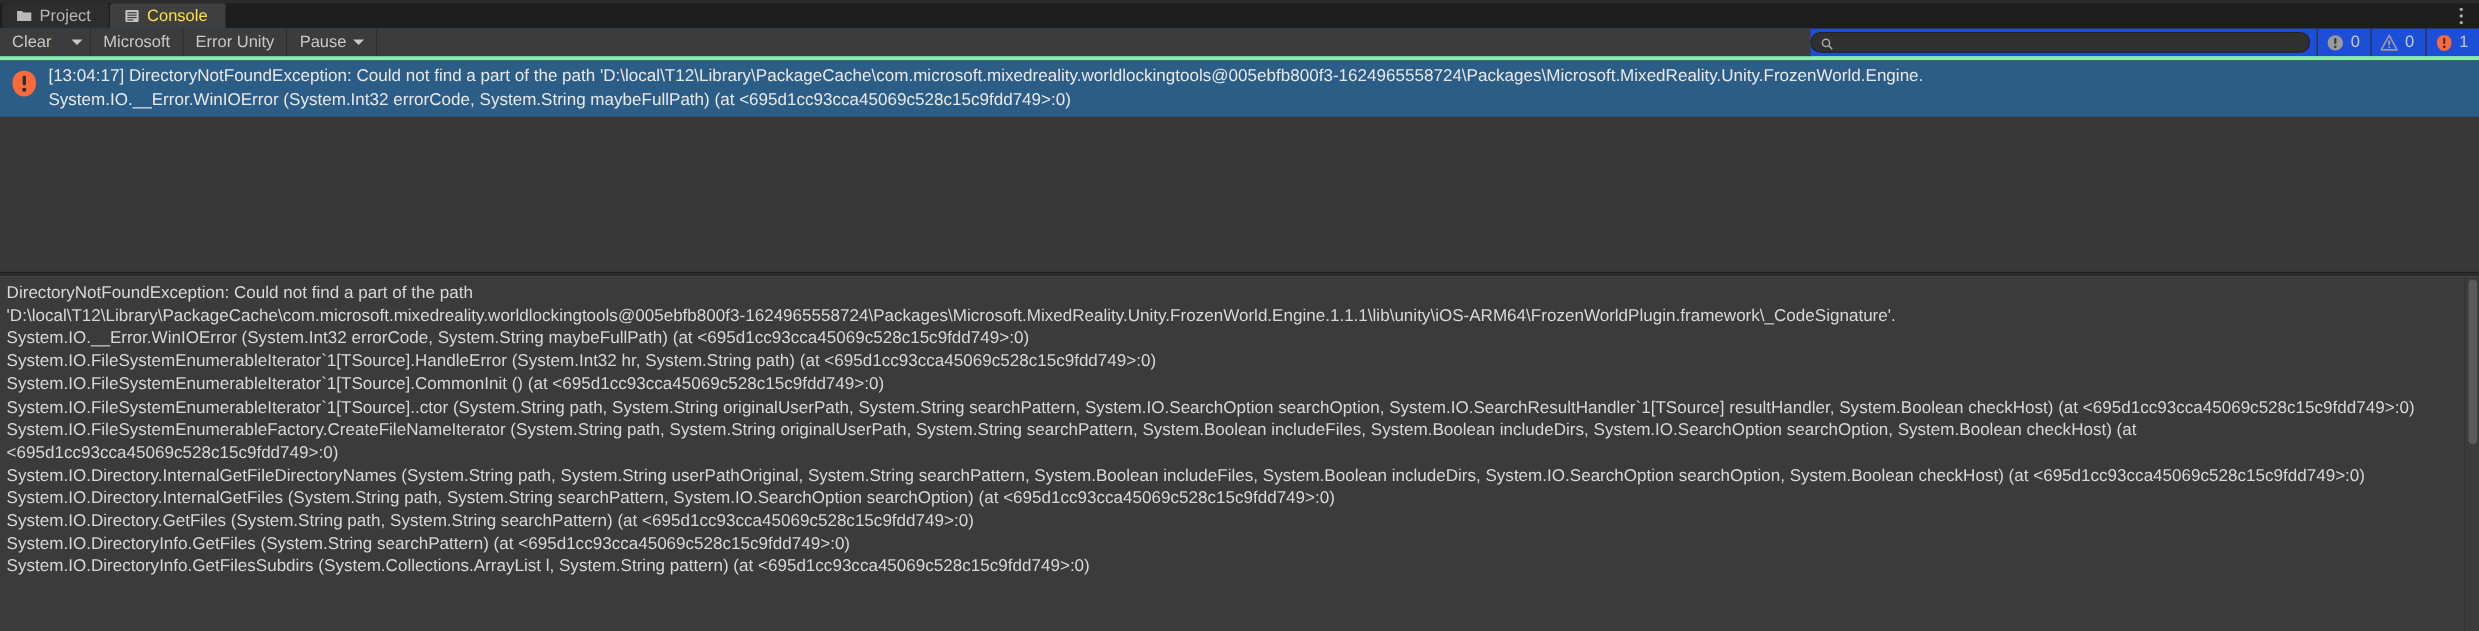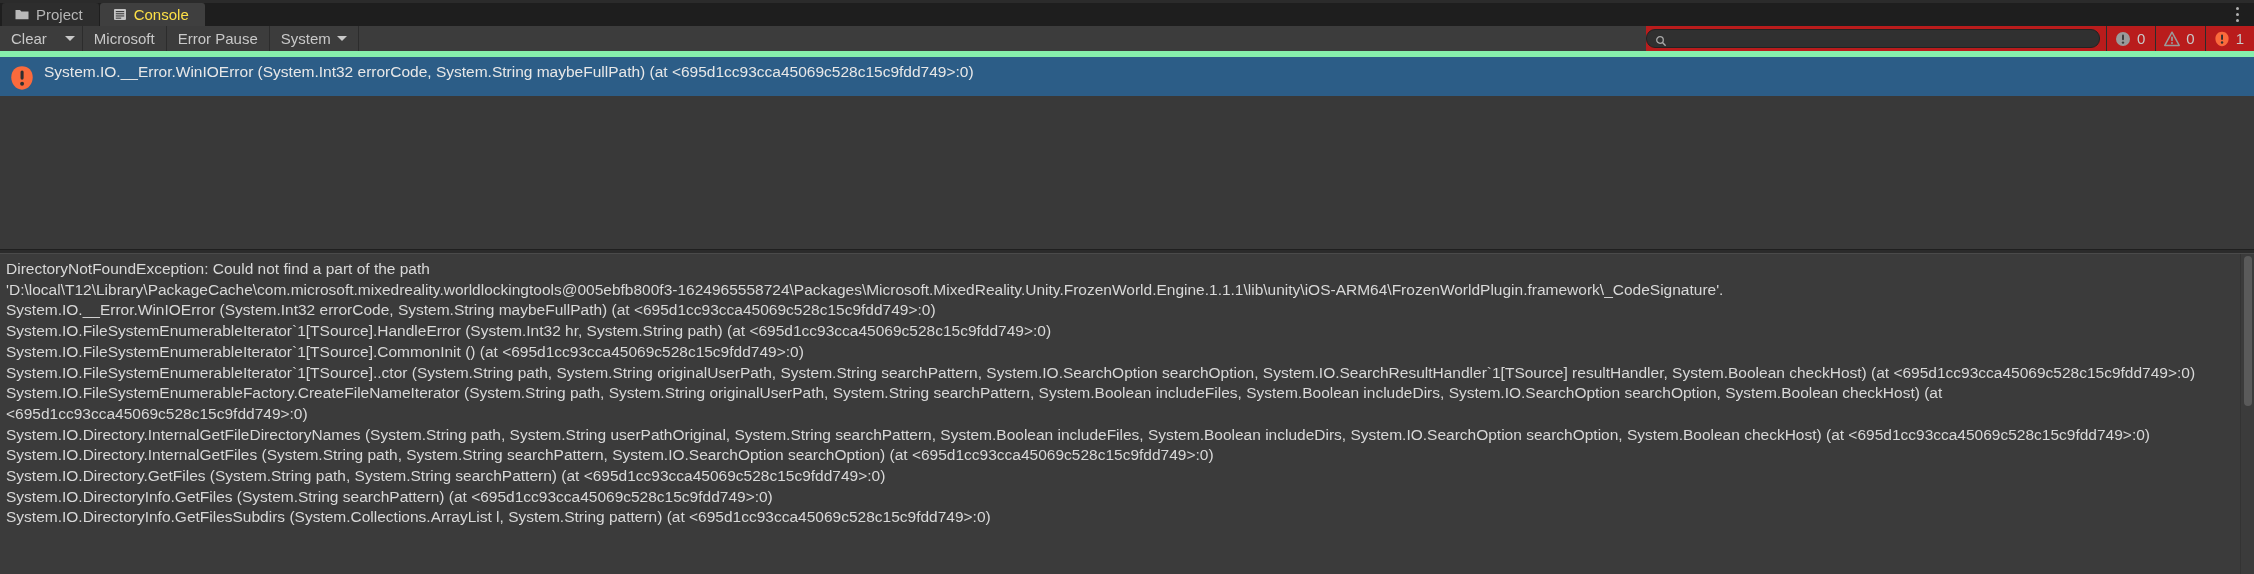--- a/index.html
+++ b/index.html
@@ -82,22 +82,22 @@
   .kebab i {
     width: 3px; height: 3px;
     background: #b0b0b0;
     border-radius: 50%;
     display: block;
   }
 
   
   .toolbar {
     height: 25px;
-    background: #b91c1c;
-    border-bottom: 6px solid #86efac;
+    background: #1d4ed8;
+    border-bottom: 4px solid #86efac;
     display: flex;
     align-items: stretch;
     flex: 0 0 auto;
     position: relative;
   }
   .tb-btn {
     display: flex;
     align-items: center;
     padding: 0 11px;
     font-size: 15px;
@@ -288,25 +288,25 @@
 
     <div class="tb-btn caret-only nopad">
       <span class="caret"></span>
     </div>
 
     <div class="tb-btn">
       <span>Microsoft</span>
     </div>
 
     <div class="tb-btn">
-      <span>Error Pause</span>
+      <span>Error Unity</span>
     </div>
 
     <div class="tb-btn">
-      <span>System</span>
+      <span>Pause</span>
       <span class="caret"></span>
     </div>
 
     <div class="tb-spacer"></div>
 
     <div class="search-wrap">
       <span class="search-icon">
         <svg class="search-icon" viewBox="0 0 12 12" xmlns="http://www.w3.org/2000/svg">
           <circle cx="5" cy="5" r="3.3" fill="none" stroke="#a8a8a8" stroke-width="1.3"></circle>
           <line x1="7.5" y1="7.5" x2="10.6" y2="10.8" stroke="#a8a8a8" stroke-width="1.4"></line>
@@ -347,20 +347,21 @@
 
     <div class="logrow selected">
       <div class="logrow-icon">
         <svg width="26" height="26" viewBox="0 0 16 16" xmlns="http://www.w3.org/2000/svg">
           <path d="M8 0.8 C11.9 0.8 14.6 3.6 14.6 7.6 C14.6 11.6 11.9 15.2 8 15.2 C4.1 15.2 1.4 11.6 1.4 7.6 C1.4 3.6 4.1 0.8 8 0.8 Z" fill="#fa6a3c"></path>
           <rect x="7.1" y="3.4" width="1.9" height="5.6" rx="0.95" fill="#2f2f2f"></rect>
           <circle cx="8.05" cy="11.5" r="1.2" fill="#2f2f2f"></circle>
         </svg>
       </div>
       <div class="logrow-text">
+        <div>[13:04:17] DirectoryNotFoundException: Could not find a part of the path 'D:\local\T12\Library\PackageCache\com.microsoft.mixedreality.worldlockingtools@005ebfb800f3-1624965558724\Packages\Microsoft.MixedReality.Unity.FrozenWorld.Engine.</div>
         <div>System.IO.__Error.WinIOError (System.Int32 errorCode, System.String maybeFullPath) (at &lt;695d1cc93cca45069c528c15c9fdd749&gt;:0)</div>
       </div>
     </div>
   </div>
 
   <div class="splitter"></div>
 
   <div class="detail">
     <div class="detail-text" id="detail-text"><div class="detail-line">DirectoryNotFoundException: Could not find a part of the path</div><div class="detail-line">'D:\local\T12\Library\PackageCache\com.microsoft.mixedreality.worldlockingtools@005ebfb800f3-1624965558724\Packages\Microsoft.MixedReality.Unity.FrozenWorld.Engine.1.1.1\lib\unity\iOS-ARM64\FrozenWorldPlugin.framework\_CodeSignature'.</div><div class="detail-line">System.IO.__Error.WinIOError (System.Int32 errorCode, System.String maybeFullPath) (at &lt;695d1cc93cca45069c528c15c9fdd749&gt;:0)</div><div class="detail-line">System.IO.FileSystemEnumerableIterator`1[TSource].HandleError (System.Int32 hr, System.String path) (at &lt;695d1cc93cca45069c528c15c9fdd749&gt;:0)</div><div class="detail-line">System.IO.FileSystemEnumerableIterator`1[TSource].CommonInit () (at &lt;695d1cc93cca45069c528c15c9fdd749&gt;:0)</div><div class="detail-line">System.IO.FileSystemEnumerableIterator`1[TSource]..ctor (System.String path, System.String originalUserPath, System.String searchPattern, System.IO.SearchOption searchOption, System.IO.SearchResultHandler`1[TSource] resultHandler, System.Boolean checkHost) (at &lt;695d1cc93cca45069c528c15c9fdd749&gt;:0)</div><div class="detail-line">System.IO.FileSystemEnumerableFactory.CreateFileNameIterator (System.String path, System.String originalUserPath, System.String searchPattern, System.Boolean includeFiles, System.Boolean includeDirs, System.IO.SearchOption searchOption, System.Boolean checkHost) (at &lt;695d1cc93cca45069c528c15c9fdd749&gt;:0)</div><div class="detail-line">System.IO.Directory.InternalGetFileDirectoryNames (System.String path, System.String userPathOriginal, System.String searchPattern, System.Boolean includeFiles, System.Boolean includeDirs, System.IO.SearchOption searchOption, System.Boolean checkHost) (at &lt;695d1cc93cca45069c528c15c9fdd749&gt;:0)</div><div class="detail-line">System.IO.Directory.InternalGetFiles (System.String path, System.String searchPattern, System.IO.SearchOption searchOption) (at &lt;695d1cc93cca45069c528c15c9fdd749&gt;:0)</div><div class="detail-line">System.IO.Directory.GetFiles (System.String path, System.String searchPattern) (at &lt;695d1cc93cca45069c528c15c9fdd749&gt;:0)</div><div class="detail-line">System.IO.DirectoryInfo.GetFiles (System.String searchPattern) (at &lt;695d1cc93cca45069c528c15c9fdd749&gt;:0)</div><div class="detail-line">System.IO.DirectoryInfo.GetFilesSubdirs (System.Collections.ArrayList l, System.String pattern) (at &lt;695d1cc93cca45069c528c15c9fdd749&gt;:0)</div></div>
     <div class="scrollbar-v">

